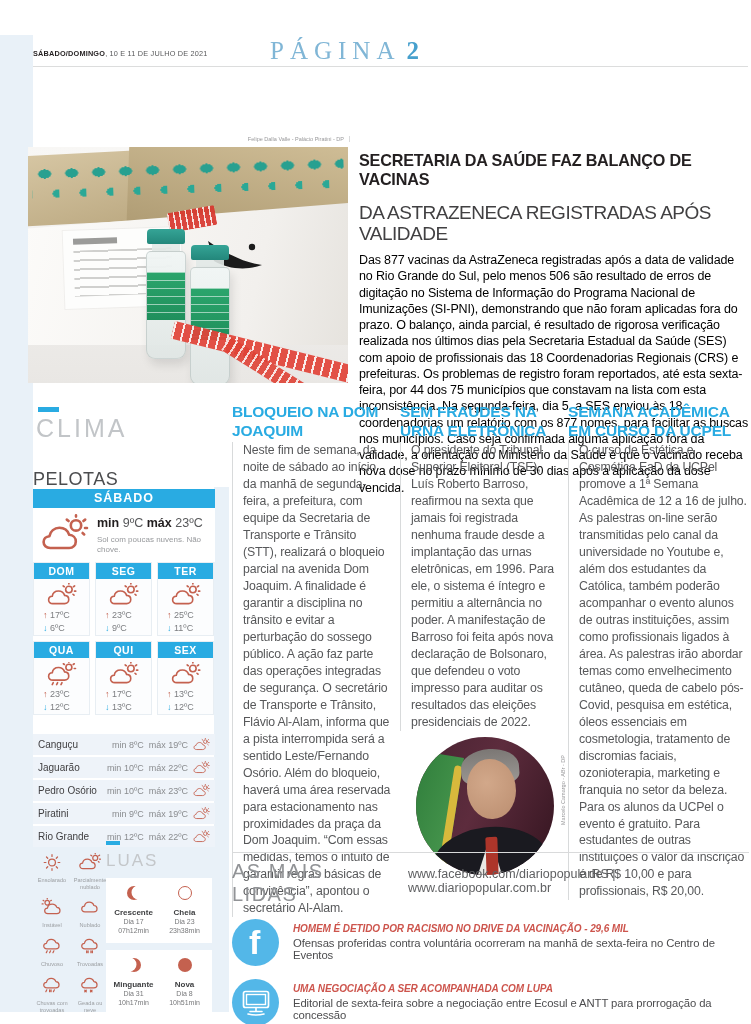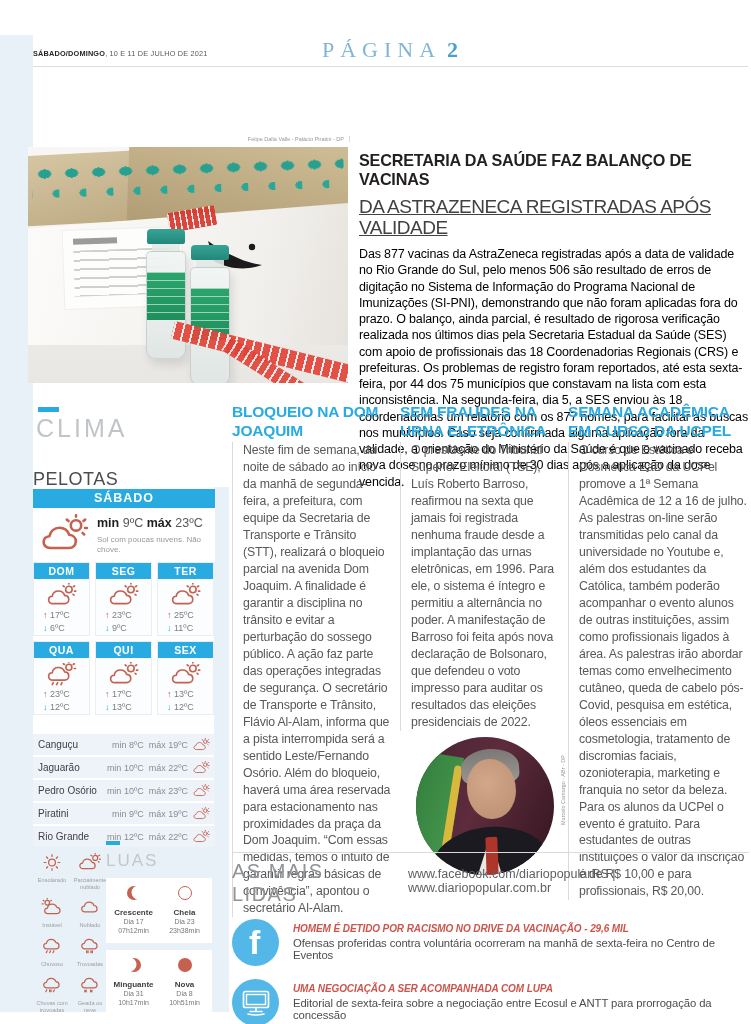--- a/index.html
+++ b/index.html
@@ -8,31 +8,31 @@
   #page { position:relative; width:751px; height:1024px; background:#fff; overflow:hidden; }
 
   
   .left-strip   { position:absolute; left:0; top:35px; width:33px; height:977px; background:#e9f1f8; }
   .gutter-strip { position:absolute; left:214px; top:487px; width:15px; height:525px; background:#e9f1f8; }
   .bl-block     { position:absolute; left:0; top:843px; width:229px; height:169px; background:#e9f1f8; }
 
   
   .hdr-date { position:absolute; left:33px; top:49px; font-size:7.3px; color:#58595b; letter-spacing:.2px; }
   .hdr-date b { color:#231f20; }
-  .pagina { position:absolute; left:270px; top:37px; width:240px; text-align:center;
-            font-family:"Liberation Serif", serif; font-size:22px; color:#80b6d6; letter-spacing:6px; }
+  .pagina { position:absolute; left:270px; top:37px; width:240px; text-align:left;
+            font-family:"Liberation Serif", serif; font-size:25px; color:#80b6d6; letter-spacing:6px; }
   .pagina .num { font-weight:bold; color:#47a0cd; letter-spacing:0; margin-left:6px; }
   .hdr-line { position:absolute; left:33px; top:66px; width:715px; height:1px; background:#dcdddd; }
 
   
   .credit-main { position:absolute; left:225px; top:136px; width:125px; text-align:right;
                  font-size:5.5px; color:#98989a; border-right:1px solid #d9dadb; padding-right:5px; }
   .article { position:absolute; left:359px; top:151px; width:390px; }
   .article h1 { font-size:16.2px; font-weight:800; color:#231f20; letter-spacing:-.2px; line-height:1.15; }
-  .article h2 { font-size:19px; font-weight:400; color:#414042; letter-spacing:-.5px; margin-top:9px; line-height:1.1;text-decoration:underline; }
+  .article h2 { font-size:19px; font-weight:400; color:#414042; letter-spacing:-.5px; margin-top:15px; line-height:1.1; }
   .article p  { margin-top:7px; font-size:12.5px; line-height:1.3; color:#000000; letter-spacing:-.15px; }
 
   
   .photo { position:absolute; left:28px; top:147px; width:320px; height:236px; overflow:hidden;
            background:linear-gradient(180deg,#f8f7f5 0%,#f0eeec 55%,#e9e7e4 100%); }
   .ph-flapL { position:absolute; left:-8px; top:4px; width:210px; height:70px;
               background:linear-gradient(168deg,#d6c6a3,#b8a57d); transform:rotate(-3deg); }
   .ph-flapR { position:absolute; right:-10px; top:-4px; width:230px; height:82px;
               background:linear-gradient(190deg,#cfbd96,#b09d75); transform:rotate(2deg); }
   .ph-caps  { position:absolute; left:4px; top:10px; right:4px; height:48px; transform:rotate(-2deg);

